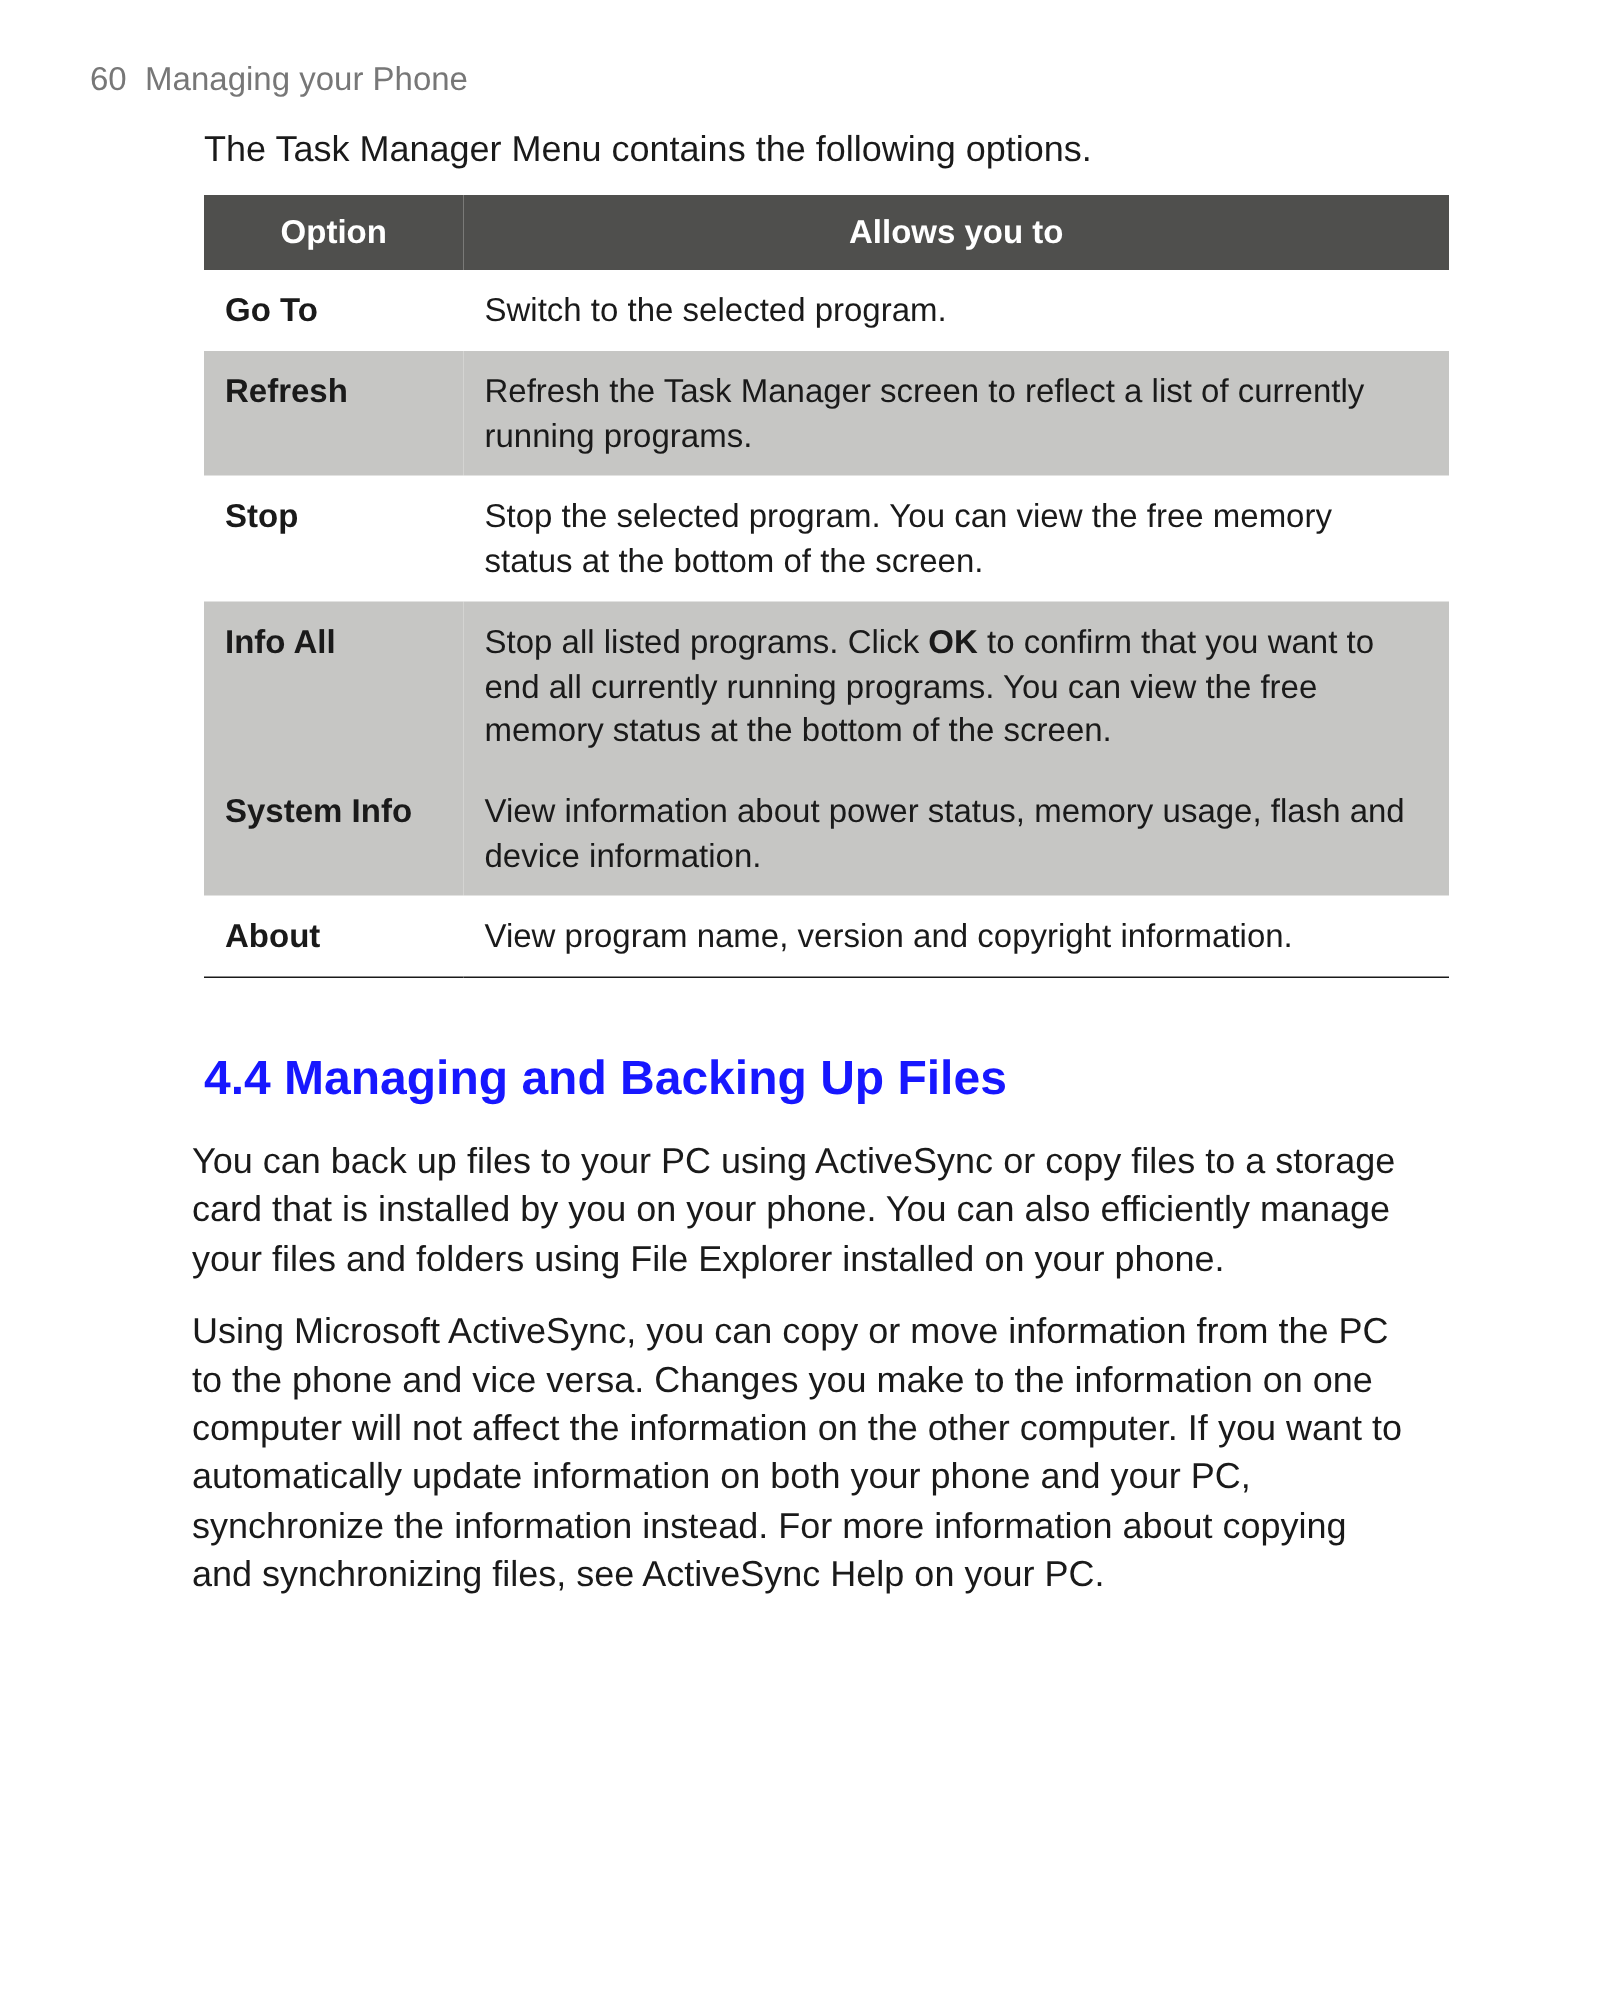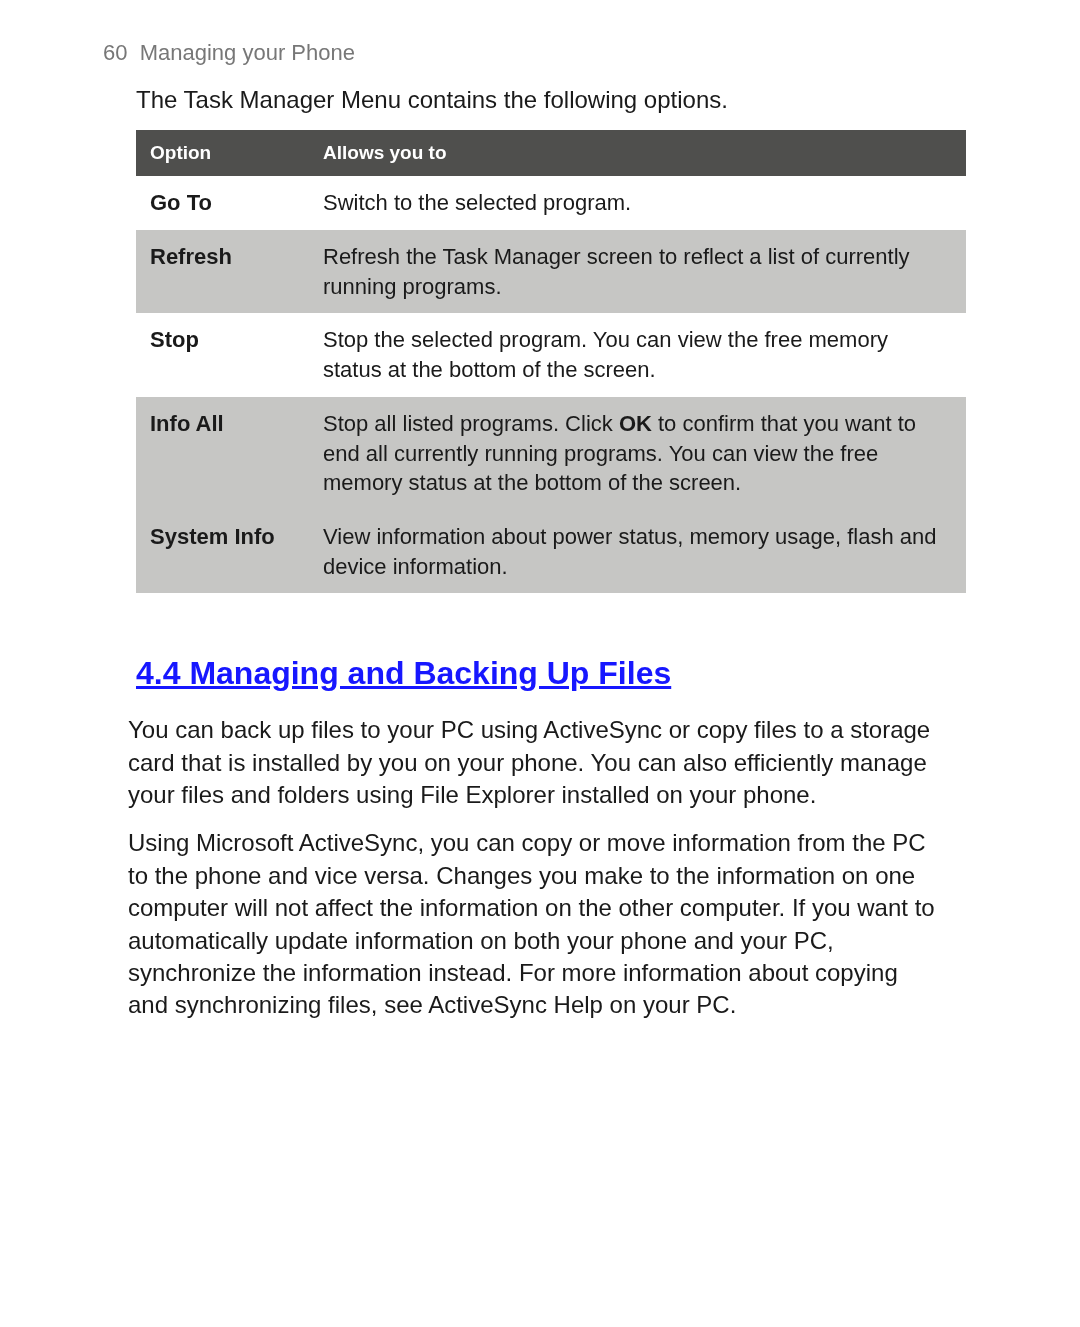--- a/index.html
+++ b/index.html
@@ -17,62 +17,60 @@
     padding: 40px 100px 60px 60px;
   }
   .page-header {
     font-size: 22px;
     color: #777777;
     margin: 0 0 18px 0;
     font-weight: 400;
   }
   .page-header .num {
     color: #777777;
-    margin-left: 43px;
   }
   .intro {
     font-size: 24px;
     margin: 0 0 14px 76px;
     line-height: 1.35;
   }
   table.opts {
     border-collapse: collapse;
     width: 830px;
     margin-left: 76px;
     font-size: 22px;
   }
   table.opts th {
     background: #4f4f4d;
     color: #ffffff;
     font-weight: 700;
-    text-align: left;
+    text-align: center;
     padding: 12px 14px;
-    font-size: 19px;
+    font-size: 22px;
   }
   table.opts td {
     padding: 12px 14px;
     vertical-align: top;
     line-height: 1.35;
   }
   table.opts td.opt {
     font-weight: 700;
     width: 145px;
   }
   table.opts tr.shade td {
     background: #c6c6c4;
   }
   table.opts tr.last td {
     border-bottom: 1px solid #1a1a1a;
   }
   h2.section {
     color: #1717ff;
     font-size: 32px;
     font-weight: 700;
-    margin: 62px 0 22px 76px;
-    text-decoration: underline;
+    margin: 48px 0 22px 76px;
   }
   p.body {
     font-size: 24px;
     line-height: 1.35;
     margin: 0 0 16px 68px;
     max-width: 810px;
   }
   .inline-bold {
     font-weight: 700;
     margin-top: 36px;
@@ -110,20 +108,24 @@
         <td>Stop the selected program. You can view the free memory status at the bottom of the screen.</td>
       </tr>
       <tr class="shade">
         <td class="opt">Info All</td>
         <td><span>Stop all listed programs. Click </span><span class="inline-bold">OK</span><span> to confirm that you want to end all currently running programs. You can view the free memory status at the bottom of the screen.</span></td>
       </tr>
       <tr class="shade">
         <td class="opt">System Info</td>
         <td>View information about power status, memory usage, flash and device information.</td>
       </tr>
+      <tr class="last">
+        <td class="opt">About</td>
+        <td>View program name, version and copyright information.</td>
+      </tr>
     </tbody>
   </table>
 
   <h2 class="section">4.4 Managing and Backing Up Files</h2>
 
   <p class="body">You can back up files to your PC using ActiveSync or copy files to a storage card that is installed by you on your phone. You can also efficiently manage your files and folders using File Explorer installed on your phone.</p>
   <p class="body">Using Microsoft ActiveSync, you can copy or move information from the PC to the phone and vice versa. Changes you make to the information on one computer will not affect the information on the other computer. If you want to automatically update information on both your phone and your PC, synchronize the information instead. For more information about copying and synchronizing files, see ActiveSync Help on your PC.</p>
 
 </div>
 

